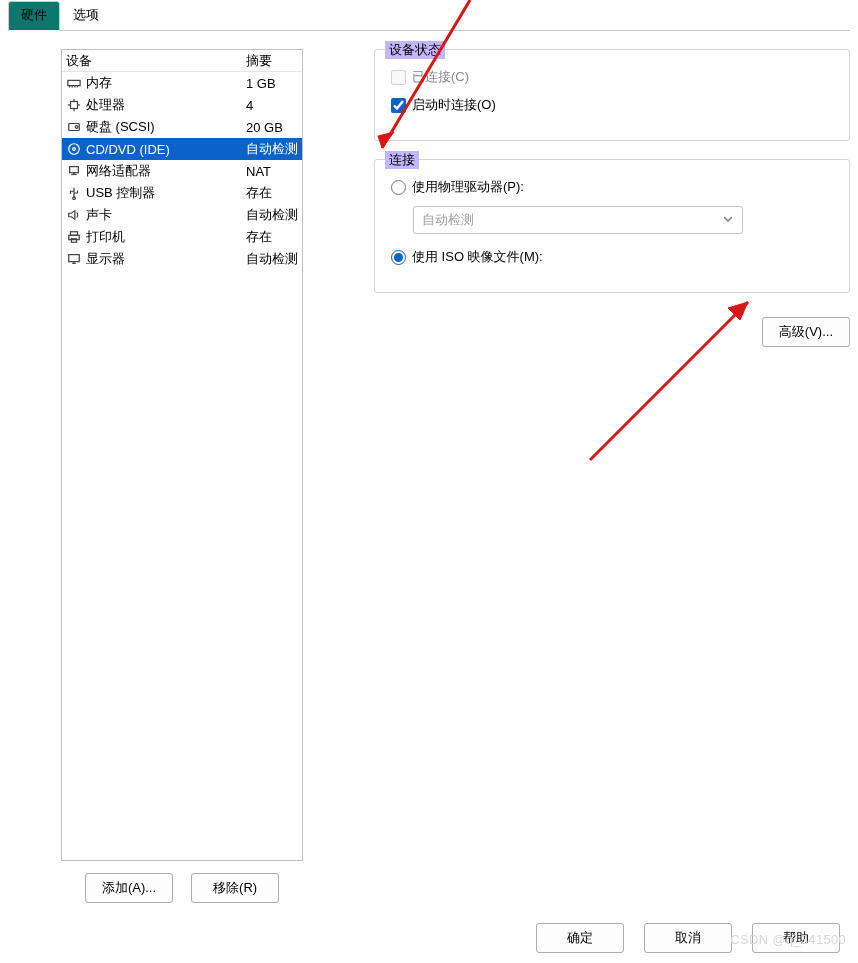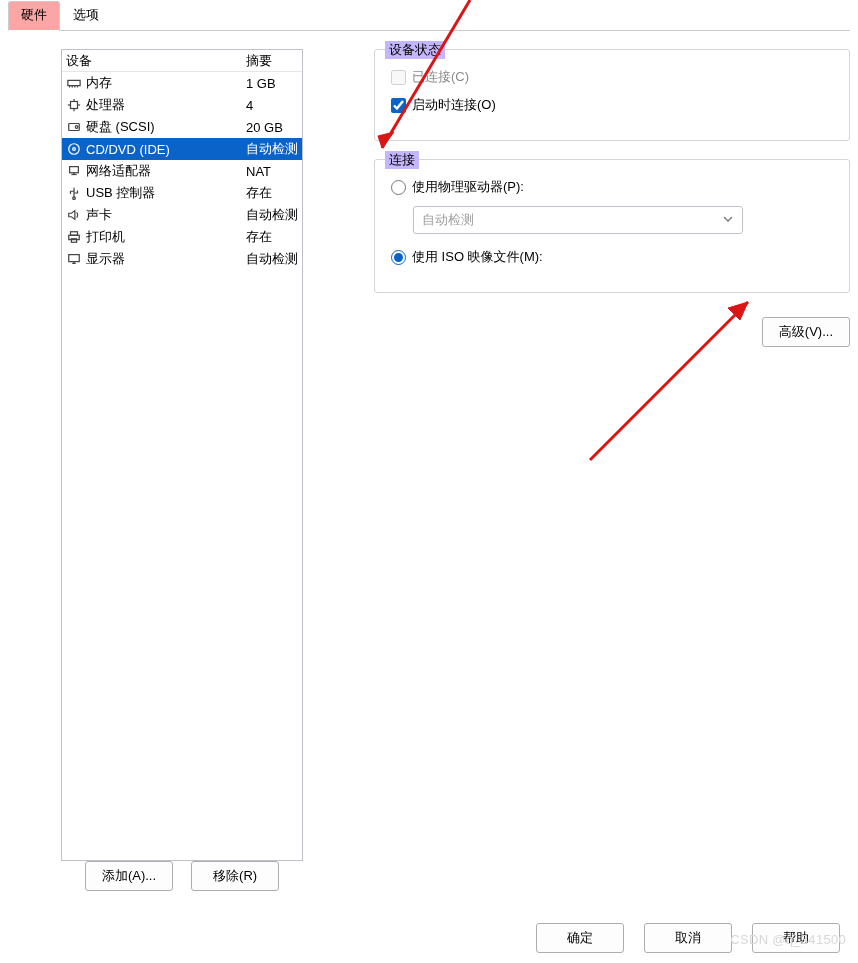--- a/index.html
+++ b/index.html
@@ -29,21 +29,21 @@
   .tab {
     padding: 4px 12px 6px 12px;
     border: 1px solid transparent;
     border-bottom: none;
     position: relative;
     top: 1px;
     cursor: pointer;
   }
   .tab.active {
     border-color: #ccc;
-    background: #fca5a5;
+    background: #0f766e;
     border-bottom: 1px solid #fff;
     border-radius: 3px 3px 0 0;
   }
   .body-row {
     display: flex;
     gap: 18px;
   }
   .left-pane {
     width: 348px;
     display: flex;
@@ -75,21 +75,21 @@
     background: #0a63c9;
     color: #fff;
   }
   .hw-icon { width: 16px; height:16px; display:inline-flex; align-items:center; justify-content:center; }
   .hw-icon svg { width:14px; height:14px; stroke:#444; fill:none; stroke-width:1.4; }
   .hw-row.selected .hw-icon svg { stroke:#fff; }
   .hw-buttons {
     display: flex;
     gap: 18px;
     justify-content: flex-end;
-    margin-top: 0;
+    margin-top: 12px;
   }
   .btn {
     padding: 5px 16px;
     border: 1px solid #adadad;
     background: #fdfdfd;
     border-radius: 3px;
     cursor: pointer;
     font-family: inherit;
     font-size: 13px;
     min-width: 88px;

